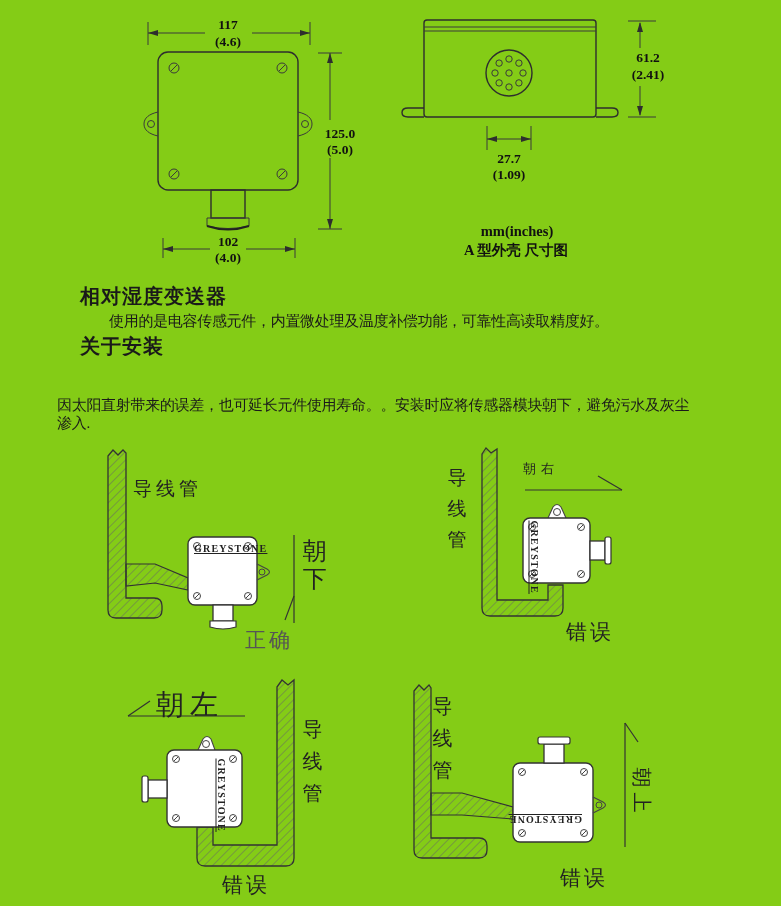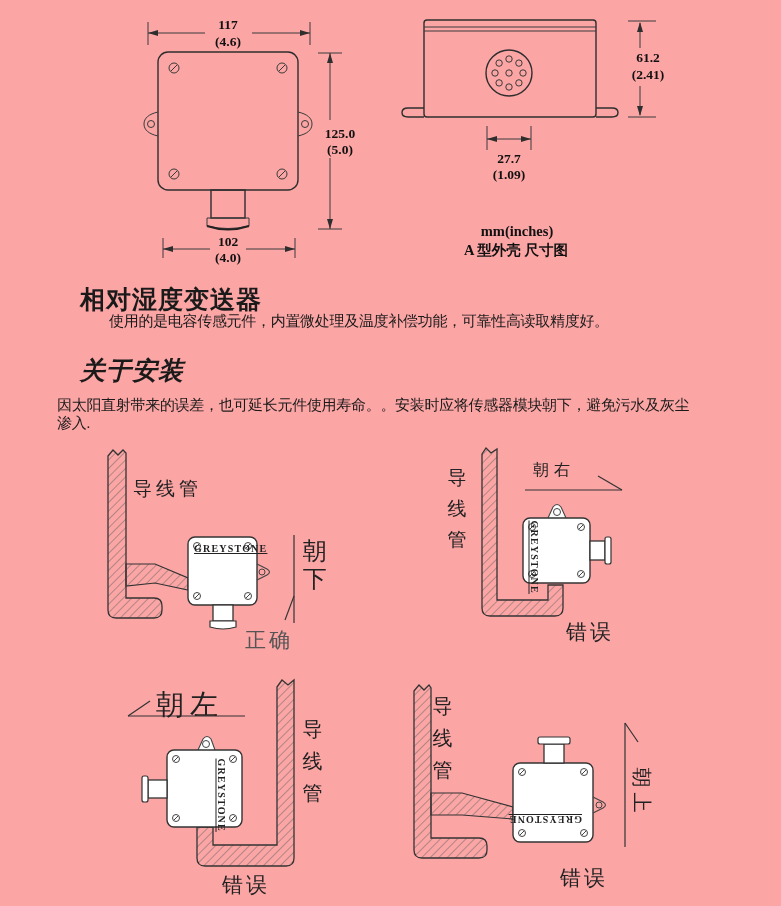--- a/index.html
+++ b/index.html
@@ -1,29 +1,29 @@
 <!DOCTYPE html>
 <html><head>
 <meta charset="utf-8">
 <style>
   html,body{margin:0;padding:0;background:#e8e8e8;}
   .page{
-    position:relative;width:781px;height:906px;background:#fca5a5;
+    position:relative;width:781px;height:906px;background:#84cc16;
     margin:0 auto;overflow:hidden;
     font-family:"Liberation Serif",serif;color:#1a1a1a;
   }
   .abs{position:absolute;}
   svg{position:absolute;left:0;top:0;overflow:visible;}
   
   .ln{stroke:#2e2e2e;stroke-width:1.4;fill:none;}
   .thin{stroke:#3a3a3a;stroke-width:1;fill:none;}
   .dimtxt{font-family:"Liberation Serif",serif;font-weight:bold;font-size:13.5px;fill:#111;}
   .captxt{font-family:"Liberation Serif",serif;font-weight:bold;font-size:14.5px;fill:#111;}
   
-  .h1{font-size:25px;font-weight:bold;letter-spacing:1px;}
+  .h1{font-size:20px;font-weight:bold;letter-spacing:1px;}
   .body-line{font-size:15px;letter-spacing:-0.3px;white-space:nowrap;}
   
   .dia{position:absolute;}
   .lbl{position:absolute;color:#222;font-family:"Liberation Serif",serif;}
   .vlabel{width:1.15em;word-break:break-all;text-align:center;}
   .brand{
     position:absolute;font-family:"Liberation Serif",serif;font-weight:bold;
     font-size:10px;letter-spacing:1.2px;text-decoration:underline;
     text-align:center;color:#222;white-space:nowrap;
   }
@@ -128,21 +128,21 @@
       <text class="dimtxt" x="648" y="62" text-anchor="middle">61.2</text>
       <text class="dimtxt" x="648" y="79" text-anchor="middle">(2.41)</text>
     </g>
 
     <text class="captxt" x="517" y="236" text-anchor="middle">mm(inches)</text>
     <text class="captxt" x="516" y="255" text-anchor="middle">A 型外壳 尺寸图</text>
   </svg>
 
   <div class="abs h1" style="left:80px;top:283px;">相对湿度变送器</div>
   <div class="abs body-line" style="left:109px;top:312px;">使用的是电容传感元件，内置微处理及温度补偿功能，可靠性高读取精度好。</div>
-  <div class="abs h1" style="left:80px;top:354px;font-style:italic;">关于安装</div>
+  <div class="abs h1" style="left:80px;top:333px;">关于安装</div>
   <div class="abs body-line" style="left:57px;top:396px;">因太阳直射带来的误差，也可延长元件使用寿命。。安装时应将传感器模块朝下，避免污水及灰尘</div>
   <div class="abs body-line" style="left:57px;top:414px;">渗入.</div>
 
   <div class="dia" style="left:60px;top:440px;width:340px;height:220px;">
     <svg width="340" height="220" viewBox="0 0 340 220">
       <defs>
         <pattern id="hatch1" width="6" height="6" patternUnits="userSpaceOnUse" patternTransform="rotate(45)">
           <line x1="0" y1="0" x2="0" y2="6" stroke="#666" stroke-width="1"></line>
         </pattern>
       </defs>
@@ -200,21 +200,21 @@
           <line x1="159" y1="136" x2="163" y2="132" stroke="#444" stroke-width="1"></line>
         <rect x="170" y="101" width="15" height="19" fill="#fff" stroke="#333" stroke-width="1.3"></rect>
         <rect x="185" y="97" width="6" height="27" rx="2" fill="#fff" stroke="#333" stroke-width="1.2"></rect>
       </g>
       <g>
         <line x1="105" y1="50" x2="202" y2="50" stroke="#333" stroke-width="1.2"></line>
         <line x1="178" y1="36" x2="202" y2="50" stroke="#333" stroke-width="1.2"></line>
       </g>
     </svg>
     <div class="lbl vlabel" style="left:26px;top:22px;font-size:19px;line-height:31px;">导线管</div>
-    <div class="lbl" style="left:113px;top:20px;font-size:16px;letter-spacing:5px;">朝右</div>
+    <div class="lbl" style="left:103px;top:20px;font-size:13px;letter-spacing:5px;">朝右</div>
     <div class="brand" style="left:85px;top:104px;width:58px;transform:rotate(90deg);">GREYSTONE</div>
     <div class="lbl verdict" style="left:146px;top:178px;">错误</div>
   </div>
 
   <div class="dia" style="left:80px;top:675px;width:330px;height:231px;">
     <svg width="330" height="231" viewBox="0 0 330 231">
       <defs>
         <pattern id="hatch3" width="6" height="6" patternUnits="userSpaceOnUse" patternTransform="rotate(45)">
           <line x1="0" y1="0" x2="0" y2="6" stroke="#666" stroke-width="1"></line>
         </pattern>

